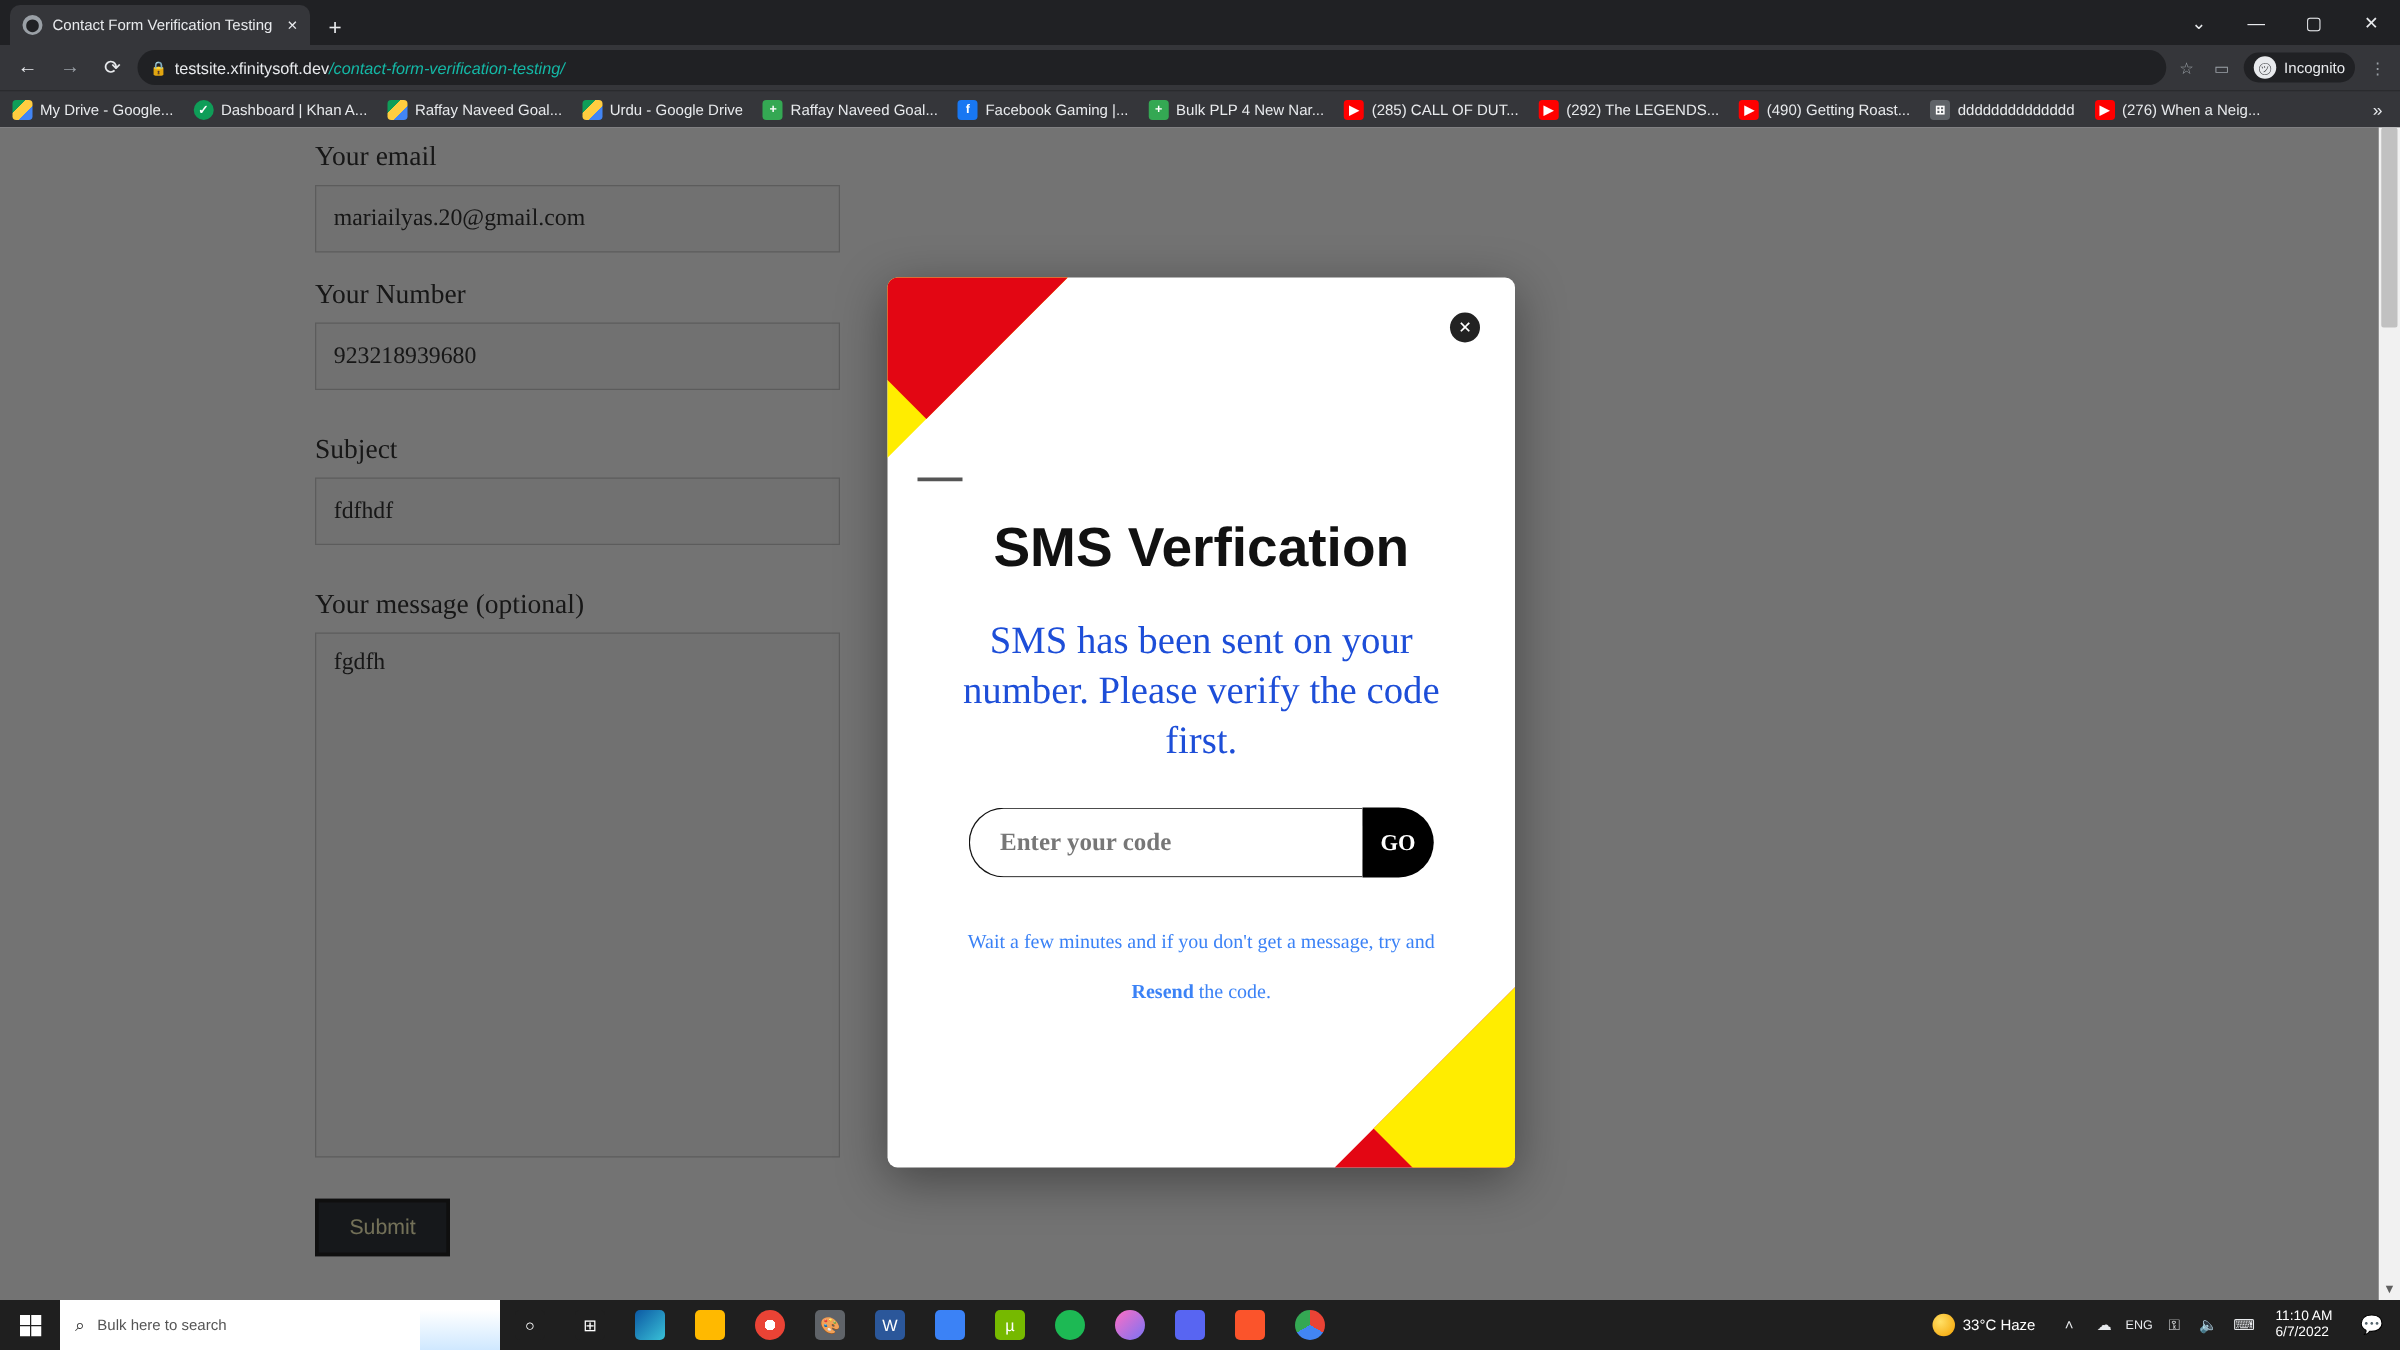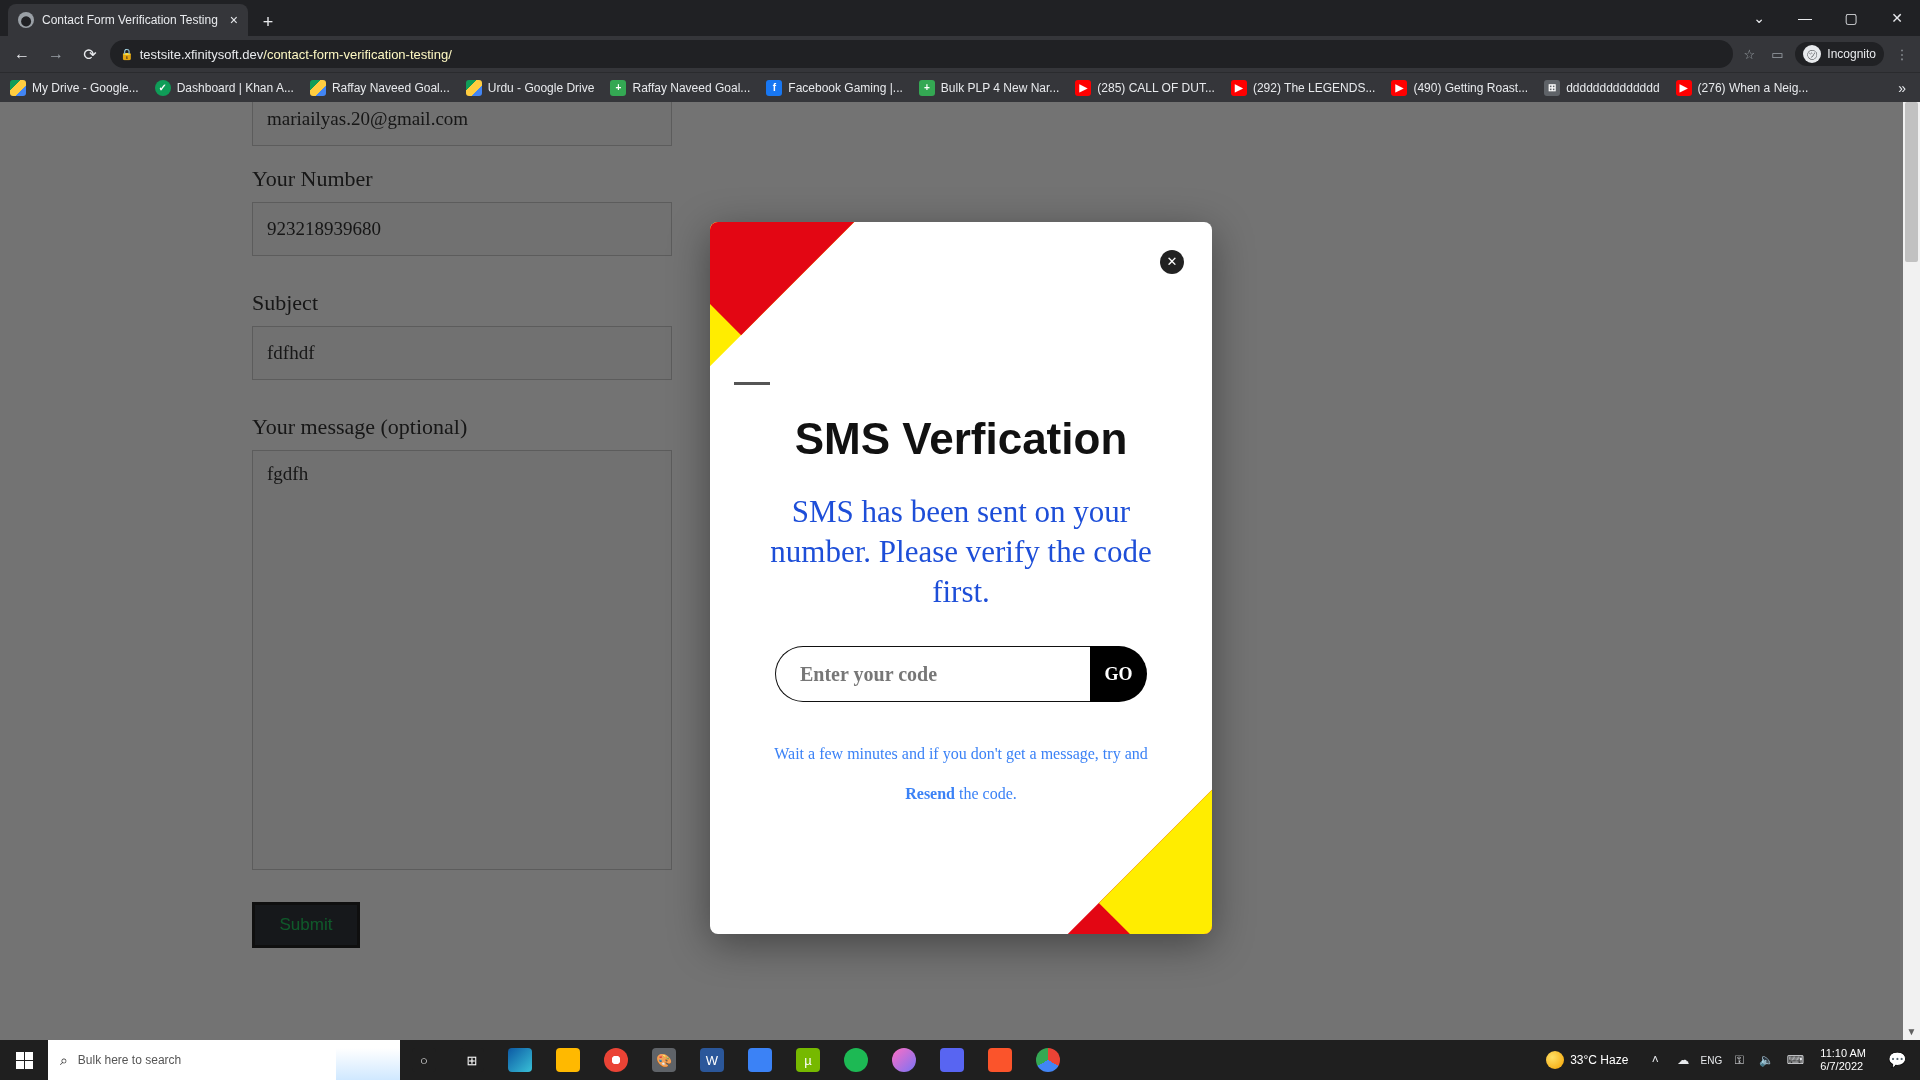--- a/index.html
+++ b/index.html
@@ -15,21 +15,21 @@
   .newtab { color: #e8eaed; width: 28px; height: 28px; display:flex; align-items:center; justify-content:center; font-size:18px; margin-left:6px; }
   .wincontrols { margin-left: auto; display:flex; align-items:center; height:36px; }
   .wincontrols div { width: 46px; height: 36px; display:flex; align-items:center; justify-content:center; color:#e8eaed; font-size:14px; }
 
   .toolbar { height: 36px; background: #35363a; display:flex; align-items:center; padding: 0 8px; gap:6px; }
   .toolbar .nav { color:#9aa0a6; width:28px; text-align:center; font-size:16px; }
   .toolbar .nav.enabled { color:#e8eaed; }
   .omnibox { flex:1; background:#202124; border-radius:14px; height:28px; display:flex; align-items:center; padding:0 10px; color:#9aa0a6; font-size:13px; gap:6px; }
   .omnibox .lock { font-size:11px; }
   .omnibox .url { color:#e8eaed; }
-  .omnibox .url .dim { color:#fef9c3; }
+  .omnibox .url .dim { color:#14b8a6;font-style:italic; }
   .toolbar .right { display:flex; align-items:center; gap:8px; color:#e8eaed; font-size:13px; }
   .toolbar .right .ic { width:20px; text-align:center; color:#9aa0a6; }
   .incog-badge { display:flex; align-items:center; gap:6px; background:#202124; padding:3px 8px; border-radius:14px; font-size:12px; }
   .incog-badge .glyph { width:18px; height:18px; border-radius:50%; background:#e8eaed; display:flex; align-items:center; justify-content:center; color:#35363a; font-size:11px;}
 
   .bmkbar { height: 30px; background:#35363a; border-top:1px solid #2a2b2e; display:flex; align-items:center; padding:0 10px; gap:16px; }
   .bmk { display:flex; align-items:center; gap:6px; color:#e8eaed; font-size:12px; max-width:170px; white-space:nowrap; }
   .bmk .bi { width:16px; height:16px; border-radius:3px; display:flex; align-items:center; justify-content:center; font-size:10px; font-weight:bold;}
   .bi.drive { background: linear-gradient(135deg,#0f9d58 33%, #ffcd40 33% 66%, #4285f4 66%); }
   .bi.green { background:#0f9d58; color:#fff; border-radius:50%; }
@@ -48,21 +48,21 @@
   .vscroll .arrow { position:absolute; left:0; right:0; height:17px; display:flex; align-items:center; justify-content:center; color:#606060; font-size:10px; }
   .vscroll .arrow.up { top:0; }
   .vscroll .arrow.down { bottom:0; }
 
   .page-overlay { position:absolute; inset:0; background:rgba(0,0,0,0.55); }
 
   .form-wrap { position:absolute; left:252px; top:-10px; width:420px; font-family: Georgia, "Times New Roman", serif; }
   .flabel { font-size:22px; color:#333; margin-top:20px; margin-bottom:10px; }
   .finput { width:420px; height:54px; background:#fafafa; border:1px solid #ccc; padding:0 14px; font-size:19px; color:#333; font-family: Georgia, serif; }
   .ftext { width:420px; height:420px; background:#fafafa; border:1px solid #ccc; padding:12px 14px; font-size:19px; color:#333; font-family: Georgia, serif; resize:none; }
-  .fsubmit { margin-top:28px; width:108px; height:46px; background:#32373c; border:3px solid #222; color:#22c55e; font-size:17px; font-family:"Segoe UI",Arial,sans-serif; }
+  .fsubmit { margin-top:28px; width:108px; height:46px; background:#32373c; border:3px solid #222; color:#fef9c3; font-size:17px; font-family:"Segoe UI",Arial,sans-serif; }
 
   
   .modal { position:absolute; left:710px; top:120px; width:502px; height:712px; background:#fff; border-radius:8px; box-shadow:0 10px 40px rgba(0,0,0,0.4); overflow:hidden; font-family: Georgia, "Times New Roman", serif; }
   .modal .corner-tl { position:absolute; top:-102px; left:-102px; width:204px; height:204px; transform:rotate(45deg); }
   .modal .corner-tl::before { content:""; position:absolute; inset:0; background:#ffed00; }
   .modal .corner-tl::after { content:""; position:absolute; top:0; left:0; right:0; height:160px; background:#e30613; }
   .modal .corner-br { position:absolute; bottom:-102px; right:-102px; width:204px; height:204px; transform:rotate(45deg); }
   .modal .corner-br::before { content:""; position:absolute; inset:0; background:#e30613; }
   .modal .corner-br::after { content:""; position:absolute; top:0; left:0; right:0; height:160px; background:#ffed00; }
   .modal .close { position:absolute; top:28px; right:28px; width:24px; height:24px; border-radius:50%; background:#222; color:#fff; display:flex; align-items:center; justify-content:center; font-size:13px; font-family:"Segoe UI"; }
@@ -180,20 +180,21 @@
     <div class="bmk">
       <span class="bi yt">▶</span>
       <span class="bt">(276) When a Neig...</span>
     </div>
     <span class="more">»</span>
 </div>
 
 <div class="viewport">
   <div class="viewport-inner">
     <div class="form-wrap">
+      <div class="flabel">Your email</div>
       <input class="finput" value="mariailyas.20@gmail.com" style="">
       <div class="flabel">Your Number</div>
       <input class="finput" value="923218939680" style="">
       <div class="flabel" style="margin-top:34px">Subject</div>
       <input class="finput" value="fdfhdf" style="">
       <div class="flabel" style="margin-top:34px">Your message (optional)</div>
       <textarea class="ftext" id="msgta" style="">fgdfh</textarea>
       <div><button class="fsubmit">Submit</button></div>
       
     </div>

